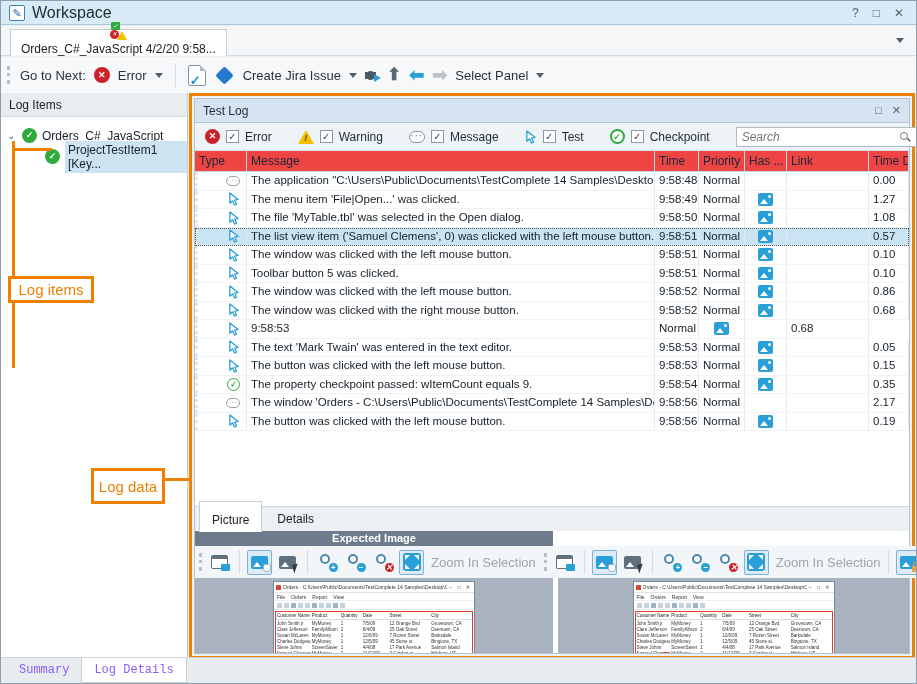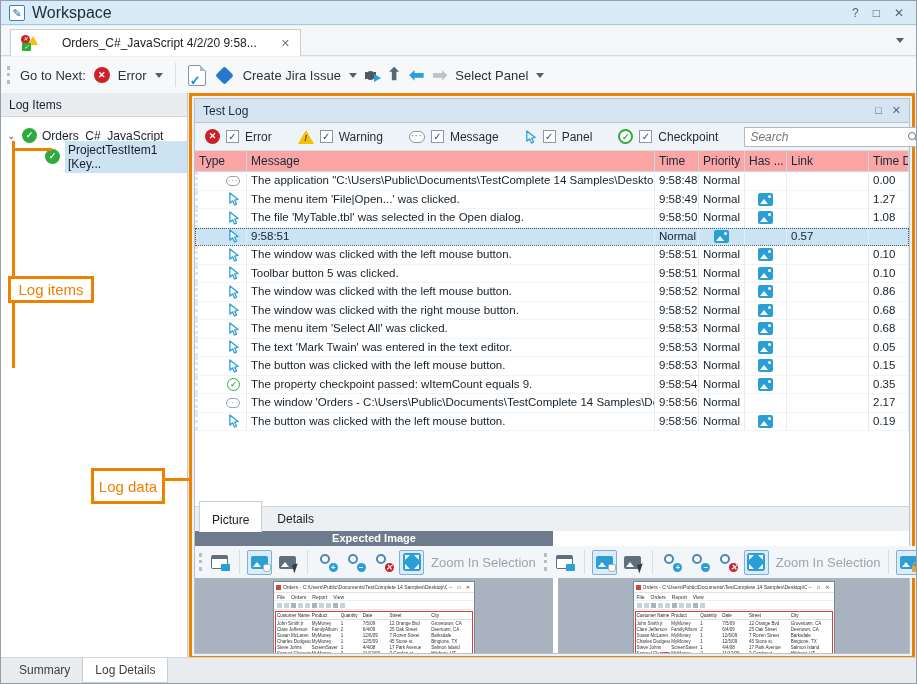--- a/index.html
+++ b/index.html
@@ -8,21 +8,21 @@
 
   
   .titlebar { position:absolute; left:0; top:0; width:100%; height:24px; background:#d7ecf7; border-bottom:1px solid #a5c8da; display:flex; align-items:center; padding:0 8px; }
   .app-icon { width:16px; height:16px; background:#fff; border:1px solid #3f7fb5; border-radius:2px; color:#2b6fae; font-size:11px; line-height:14px; text-align:center; margin-right:7px; }
   .titlebar .title { font-size:16px; color:#1d2b36; flex:1; }
   .win-btns { display:flex; gap:14px; font-size:12px; color:#55646e; padding-right:4px; }
   .win-btns span { cursor:default; }
 
   
   .tabstrip { position:absolute; left:0; top:25px; width:100%; height:30px; background:#f4f6f8; border-bottom:1px solid #d3dade; }
-  .doc-tab { position:absolute; left:9px; top:3px; height:27px; background:#fff; border:1px solid #c7ced4; border-bottom:none; display:flex; align-items:center; padding:0 10px; gap:24px; }
+  .doc-tab { position:absolute; left:9px; top:3px; height:27px; background:#fff; border:1px solid #c7ced4; border-bottom:none; display:flex; align-items:center; padding:0 10px; gap:12px;flex-direction:column; }
   .doc-tab .label { font-size:12px; color:#222; }
   .doc-tab .close { font-size:11px; color:#6a767e; }
   .log-badge { position:relative; width:17px; height:16px; }
   .log-badge .err { position:absolute; left:0; top:0; width:9px; height:9px; border-radius:50%; background:#cc2128; color:#fff; font-size:6px; line-height:9px; text-align:center; }
   .log-badge .wrn { position:absolute; right:0; top:1px; width:0; height:0; border-left:5px solid transparent; border-right:5px solid transparent; border-bottom:9px solid #f2c200; }
   .log-badge .chk { position:absolute; left:1px; bottom:0; width:9px; height:8px; background:#2faa3c; border-radius:1px; color:#fff; font-size:6px; line-height:8px; text-align:center; }
   .tab-dd { position:absolute; right:12px; top:12px; }
 
   
   .caret { display:inline-block; width:0; height:0; border-left:4px solid transparent; border-right:4px solid transparent; border-top:5px solid #50606c; vertical-align:middle; }
@@ -79,21 +79,21 @@
   .tico-message { width:16px; height:12px; border:1.5px solid #8a959d; border-radius:6px; color:#8a959d; font-size:9px; font-weight:bold; line-height:8px; text-align:center; letter-spacing:1px; background:#fff; }
   .tico-checkpoint { width:15px; height:15px; border-radius:50%; border:2px solid #2faa3c; background:#fff; color:#2faa3c; font-size:9px; font-weight:bold; line-height:12px; text-align:center; }
   .searchbox { margin-left:auto; width:222px; height:20px; background:#fff; border:1px solid #aebbc4; display:flex; align-items:center; padding:0 5px; }
   .searchbox input { flex:1; border:none; outline:none; font-size:12px; font-style:italic; color:#333; font-family:"Liberation Sans", sans-serif; background:transparent; }
   .mag-s { position:relative; width:12px; height:12px; flex:none; }
   .mag-s::before { content:""; position:absolute; left:1px; top:1px; width:6px; height:6px; border:1.5px solid #6a767e; border-radius:50%; }
   .mag-s::after { content:""; position:absolute; left:8px; top:8px; width:4px; height:1.5px; background:#6a767e; transform:rotate(45deg); }
 
   
   .gridhead, .gridrow { display:grid; grid-template-columns:52px 408px 44px 46px 42px 82px 40px; }
-  .gridhead { height:21px; background:#fca5a5; border-bottom:1px solid #c8d9e6; }
+  .gridhead { height:21px; background:#ef4444; border-bottom:1px solid #c8d9e6; }
   .gridhead .hc { font-size:12px; color:#19293a; padding:3px 4px 0 4px; border-right:1px solid #c8d9e6; overflow:hidden; white-space:nowrap; }
   .gridrow { height:18.5px; background:#fff; }
   .gridrow .c { font-size:11.5px; color:#15202a; padding:2px 4px 0 4px; border-right:1px solid #e4ebf1; border-bottom:1px solid #f0f4f7; overflow:hidden; white-space:nowrap; }
   .gridrow .c.type { display:flex; align-items:center; justify-content:flex-end; padding:0 6px 0 0; border-left:3px dotted #e0e6ea; }
   .gridrow .c.pic { display:flex; align-items:center; justify-content:center; padding:0; }
   .gridrow .c.num { text-align:left; padding-right:3px; }
   .gridrow.selected { background:#cbe4f3; outline:1px dotted #4a5a64; outline-offset:-1px; }
   .rowico-message { width:14px; height:10px; border:1.5px solid #97a1a8; border-radius:5px; background:#fff; color:#97a1a8; font-size:8px; line-height:7px; text-align:center; letter-spacing:1px; }
   .rowico-checkpoint { width:13px; height:13px; border-radius:50%; border:1.8px solid #2faa3c; background:#fff; color:#2faa3c; font-size:8px; font-weight:bold; line-height:11px; text-align:center; }
   .pic-ico { position:relative; width:15px; height:13px; background:#2a9fd6; border-radius:2px; }
@@ -160,21 +160,21 @@
   .mini-tools i:nth-child(3n) { background:#9fb4c4; }
   .mini-client { position:relative; flex:1; margin:1px; border:1px solid #e03c32; overflow:hidden; }
   .mini-table { width:100%; border-collapse:collapse; table-layout:fixed; }
   .mini-table th { font-size:4.5px; font-weight:normal; color:#222; text-align:left; border-bottom:1px solid #d7dde2; padding:1px 1px; white-space:nowrap; overflow:hidden; height:7px; }
   .mini-table td { font-size:4.5px; color:#333; padding:0.5px 1px; white-space:nowrap; overflow:hidden; height:6px; }
   .mini-circle { position:absolute; border:1.5px solid #e03c32; border-radius:50%; }
   .mini-circle.actual { left:22px; top:40px; width:16px; height:12px; }
 
   
   .bottom-tabs { position:absolute; left:0; bottom:0; width:100%; height:26px; background:#e9ecef; border-top:1px solid #cfd5da; display:flex; align-items:stretch; padding-left:6px; }
-  .b-tab { font-size:12px; color:#404040; padding:5px 12px; }
+  .b-tab { font-size:12px; color:#8b5cf6; padding:5px 12px;font-family:Liberation Mono, monospace; }
   .b-tab.active { background:#fff; border:1px solid #c7ced4; border-top:none; }
 
   
   .callout { position:absolute; background:#fff; border:3px solid #ee8200; color:#ee8200; font-size:15px; display:flex; align-items:center; justify-content:center; z-index:20; }
   .call-logitems { left:7px; top:275px; width:86px; height:27px; }
   .call-logdata { left:90px; top:467px; width:74px; height:36px; }
   .oline { position:absolute; background:#ee8200; z-index:19; }
 </style>
 </head>
 <body>
@@ -276,21 +276,21 @@
               <span class="filter-item">
                 <span class="tico-message">···</span>
                 <span class="cbx">✓</span>
                 <span class="flabel">Message</span>
               </span>
               <span class="filter-item">
                 <svg width="12" height="14" viewBox="0 0 13 15">
                   <path d="M2 1 L2 12 L5 9.5 L7 14 L9.2 13 L7.2 8.6 L11 8 Z" fill="#fff" stroke="#2a9fd6" stroke-width="1.4" stroke-linejoin="round"></path>
                 </svg>
                 <span class="cbx">✓</span>
-                <span class="flabel">Panel</span>
+                <span class="flabel">Test</span>
               </span>
               <span class="filter-item">
                 <span class="tico-checkpoint">✓</span>
                 <span class="cbx">✓</span>
                 <span class="flabel">Checkpoint</span>
               </span>
             </span>
           <span class="searchbox">
             <input placeholder="Search" style="">
             <span class="mag-s"></span>
@@ -347,20 +347,21 @@
               </span>
               <span class="c"></span>
               <span class="c num">1.08</span>
             </div>
             <div class="gridrow selected">
               <span class="c type">
                 <svg width="12" height="14" viewBox="0 0 13 15">
                   <path d="M2 1 L2 12 L5 9.5 L7 14 L9.2 13 L7.2 8.6 L11 8 Z" fill="#fff" stroke="#2a9fd6" stroke-width="1.4" stroke-linejoin="round"></path>
                 </svg>
               </span>
+              <span class="c">The list view item ('Samuel Clemens', 0) was clicked with the left mouse button.</span>
               <span class="c">9:58:51</span>
               <span class="c">Normal</span>
               <span class="c pic">
                 <span class="pic-ico"></span>
               </span>
               <span class="c"></span>
               <span class="c num">0.57</span>
             </div>
             <div class="gridrow">
               <span class="c type">
@@ -421,21 +422,20 @@
               </span>
               <span class="c"></span>
               <span class="c num">0.68</span>
             </div>
             <div class="gridrow">
               <span class="c type">
                 <svg width="12" height="14" viewBox="0 0 13 15">
                   <path d="M2 1 L2 12 L5 9.5 L7 14 L9.2 13 L7.2 8.6 L11 8 Z" fill="#fff" stroke="#2a9fd6" stroke-width="1.4" stroke-linejoin="round"></path>
                 </svg>
               </span>
-              <span class="c">The menu item 'Select All' was clicked.</span>
               <span class="c">9:58:53</span>
               <span class="c">Normal</span>
               <span class="c pic">
                 <span class="pic-ico"></span>
               </span>
               <span class="c"></span>
               <span class="c num">0.68</span>
             </div>
             <div class="gridrow">
               <span class="c type">

